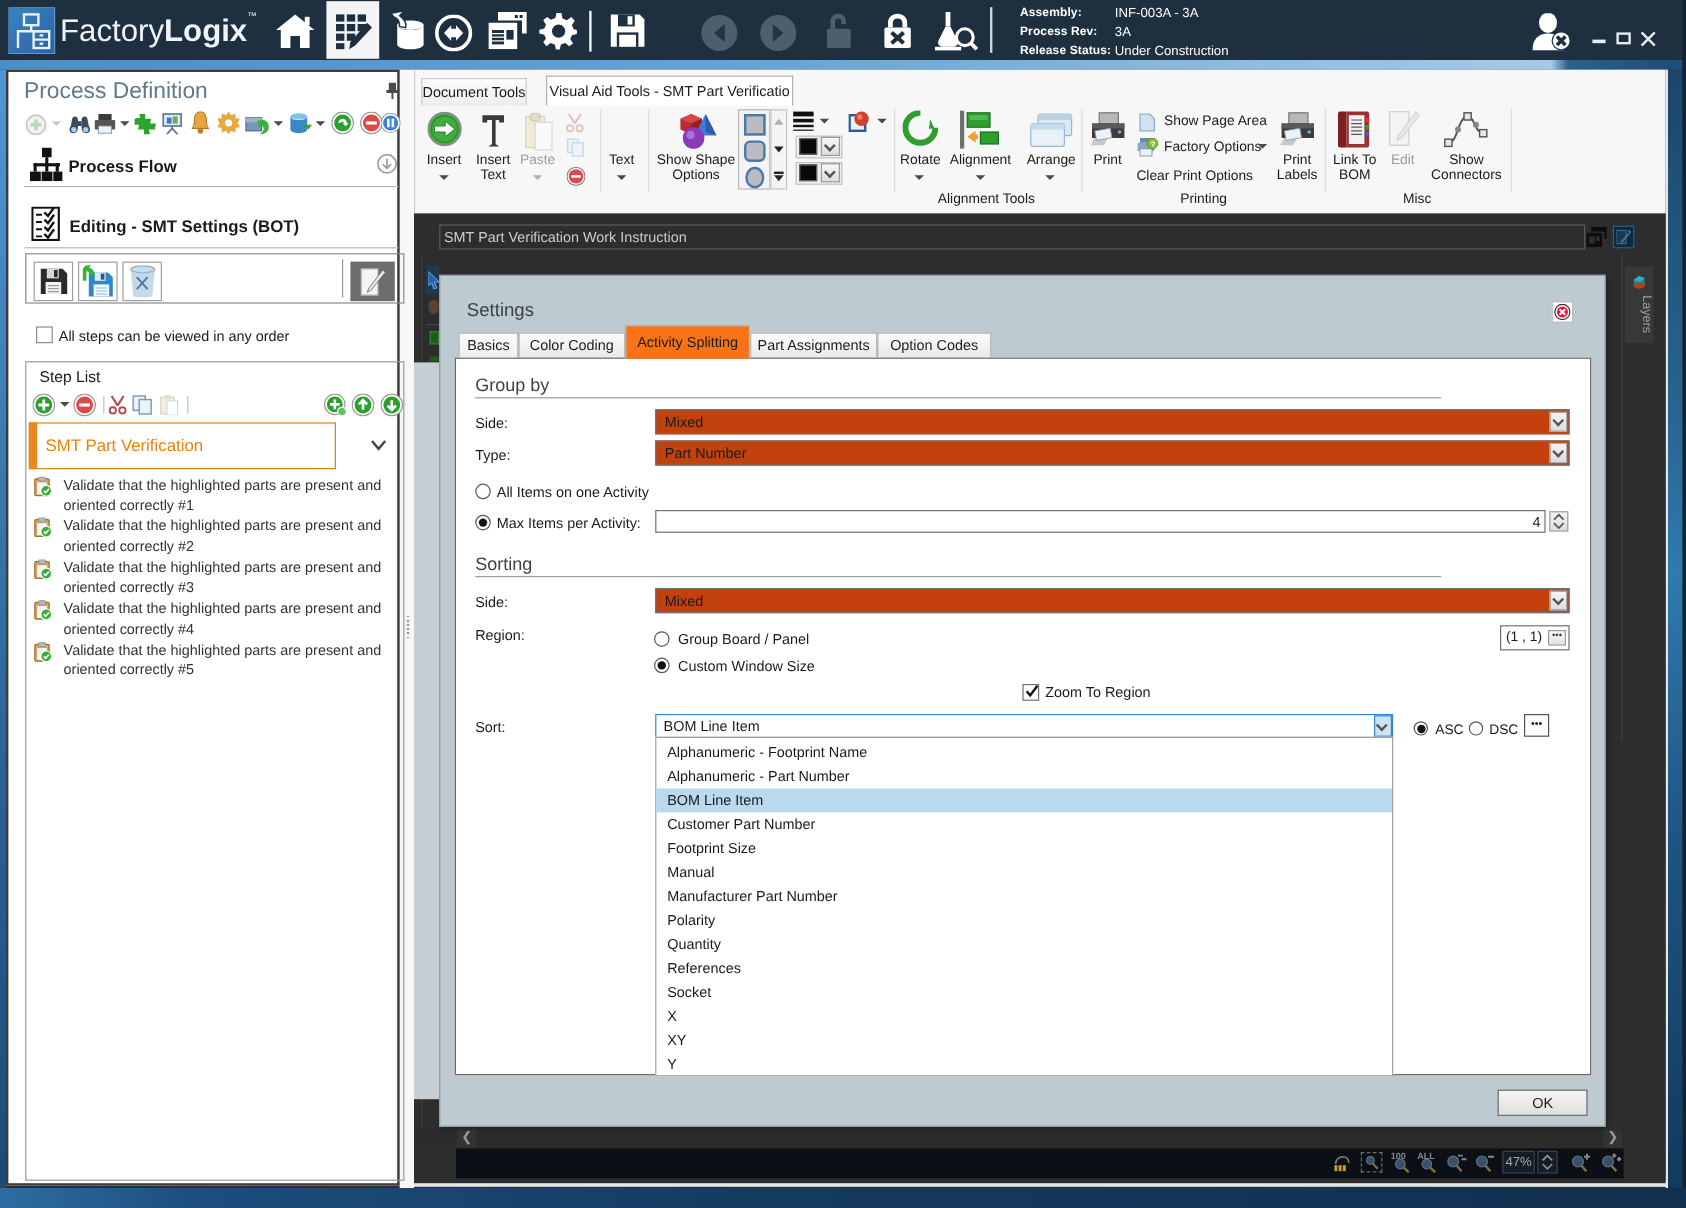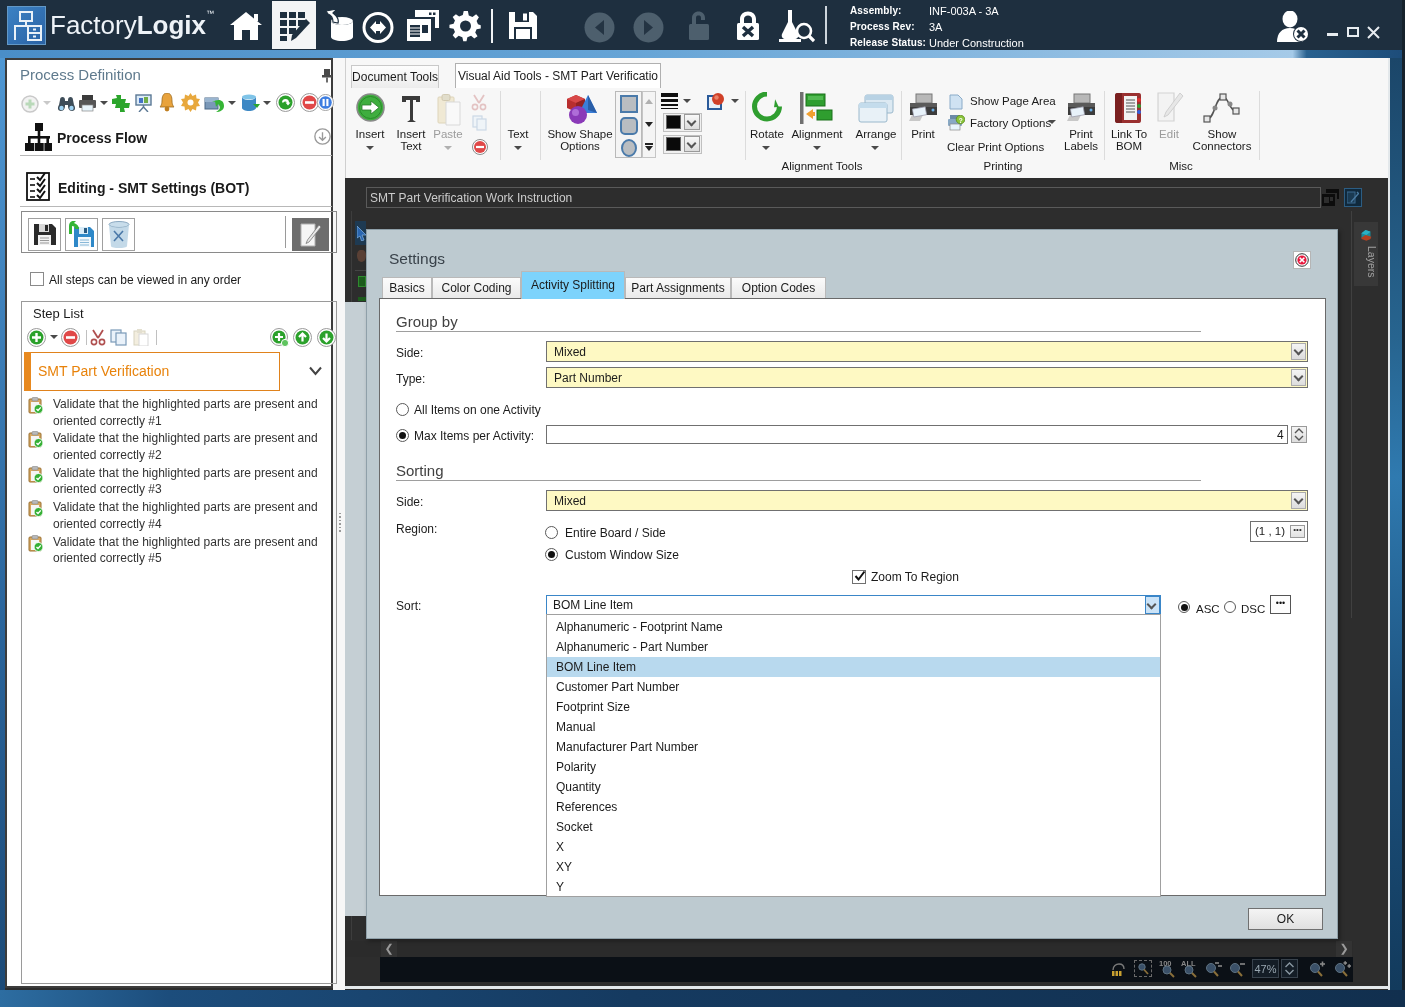--- a/index.html
+++ b/index.html
@@ -32,21 +32,21 @@
 .gdiv { position:absolute; top:91px; width:1px; height:69px; background:#dcdcdc; }
 .glabel { position:absolute; top:104px; font-size:11.5px; color:#1b1b1b; text-align:center; white-space:nowrap; }
 
 #workspace { left:345px; top:178px; width:1043px; height:808px; background:#2d2d2d; }
 
 #dialog { left:366px; top:229px; width:972px; height:710px; background:#bdcad0; border:1px solid #8fa0a9; box-shadow:2px 2px 4px rgba(0,0,0,.35); }
 #dlg-white { left:379px; top:298px; width:947px; height:598px; background:#ffffff; border:1px solid #6a6a6a; }
 .dtab { position:absolute; font-size:12px; color:#1b1b1b; text-align:center; border:1px solid #b9b9b9; border-bottom:none; background:linear-gradient(#fbfbfb,#e9e9e9); }
 .dlabel { position:absolute; font-size:12px; color:#1b1b1b; white-space:nowrap; }
 .sect { position:absolute; font-size:15px; color:#414141; }
-.combo { position:absolute; background:#fef9c3; border:1px solid #707070; }
+.combo { position:absolute; background:#c2410c; border:1px solid #707070; }
 .combo .btn { position:absolute; right:1px; top:1px; bottom:1px; width:15px; background:linear-gradient(#f4f4f4,#dddddd); border:1px solid #acacac; }
 .chev { position:absolute; width:7px; height:7px; border-right:2px solid #555; border-bottom:2px solid #555; transform:rotate(45deg); }
 .radio { position:absolute; width:13px; height:13px; border:1px solid #595959; border-radius:50%; background:#fff; }
 .radio.sel::after { content:""; position:absolute; left:2px; top:2px; width:7px; height:7px; background:#111; border-radius:50%; }
 .ctext { position:absolute; font-size:12px; color:#1b1b1b; white-space:nowrap; }
 </style>
 </head>
 <body>
 
 <div class="abs" id="titlebar"></div>
@@ -186,21 +186,21 @@
 
   <div class="abs" style="left:1327px;top:33px;width:11px;height:3px;background:#e7ecf0;"></div>
   <div class="abs" style="left:1347px;top:27px;width:12px;height:10px;border:2px solid #e7ecf0;"></div>
   <svg class="abs" style="left:1367px;top:26px;" width="13" height="13" viewBox="0 0 13 13">
     <path d="M1 1 L12 12 M12 1 L1 12" stroke="#e7ecf0" stroke-width="2"></path>
   </svg>
 </div>
 
 <div class="abs" id="leftpanel"></div>
 <div id="lp-content">
-  <div class="abs" style="left:20px;top:66px;font-size:15px;color:#5f7a8d;">Process Definition</div>
+  <div class="abs" style="left:20px;top:66px;font-size:19px;color:#5f7a8d;">Process Definition</div>
 
   <svg class="abs" style="left:320px;top:68px;" width="14" height="15" viewBox="0 0 14 15">
     <g fill="#4a4a4a">
         <rect x="4" y="1" width="6" height="6"></rect>
         <rect x="2" y="7" width="10" height="2.5"></rect>
         <rect x="6.2" y="9.5" width="1.6" height="5"></rect>
       </g>
   </svg>
 
   <svg class="abs" style="left:21px;top:95px;" width="18" height="18" viewBox="0 0 18 18">
@@ -769,21 +769,21 @@
 
   <div class="abs" style="left:1293px;top:251px;width:18px;height:18px;background:#fdfdfd;border:1px solid #b5b5b5;"></div>
   <svg class="abs" style="left:1295px;top:253px;" width="14" height="14" viewBox="0 0 14 14">
     <circle cx="7" cy="7" r="6.3" fill="none" stroke="#333" stroke-width="1"></circle>
     <circle cx="7" cy="7" r="4.6" fill="#e8173d"></circle>
     <path d="M4.7 4.7 L9.3 9.3 M9.3 4.7 L4.7 9.3" stroke="#fff" stroke-width="1.6"></path>
   </svg>
 
   <div class="abs dtab" style="left:382px;top:277px;width:50px;height:31px;line-height:21px;">Basics</div>
   <div class="abs dtab" style="left:432px;top:277px;width:89px;height:21px;line-height:21px;">Color Coding</div>
-  <div class="abs dtab" style="left:521px;top:271px;width:104px;height:28px;line-height:27px;background:#7dd3fc;z-index:3;">Activity Splitting</div>
+  <div class="abs dtab" style="left:521px;top:271px;width:104px;height:28px;line-height:27px;background:#f97316;z-index:3;">Activity Splitting</div>
   <div class="abs dtab" style="left:625px;top:277px;width:106px;height:21px;line-height:21px;">Part Assignments</div>
   <div class="abs dtab" style="left:731px;top:277px;width:95px;height:21px;line-height:21px;">Option Codes</div>
 
   <div class="abs" id="dlg-white"></div>
 
   <div class="sect" style="left:396px;top:313px;">Group by</div>
   <div class="abs" style="left:396px;top:331px;width:805px;height:1px;background:#9e9e9e;"></div>
   <div class="dlabel" style="left:396px;top:346px;">Side:</div>
   <div class="combo" style="left:546px;top:341px;width:762px;height:21px;">
     <div class="ctext" style="left:7px;top:3px;">Mixed</div>
@@ -810,21 +810,21 @@
   <div class="sect" style="left:396px;top:462px;">Sorting</div>
   <div class="abs" style="left:396px;top:480px;width:805px;height:1px;background:#9e9e9e;"></div>
   <div class="dlabel" style="left:396px;top:495px;">Side:</div>
   <div class="combo" style="left:546px;top:490px;width:762px;height:21px;">
     <div class="ctext" style="left:7px;top:3px;">Mixed</div>
     <div class="btn"></div>
       <div class="chev" style="right:5px;top:5px;"></div>
   </div>
   <div class="dlabel" style="left:396px;top:522px;">Region:</div>
   <div class="radio" style="left:545px;top:526px;"></div>
-  <div class="dlabel" style="left:565px;top:526px;">Entire Board / Side</div>
+  <div class="dlabel" style="left:565px;top:526px;">Group Board / Panel</div>
   <div class="abs" style="left:1250px;top:521px;width:58px;height:21px;background:#fff;border:1px solid #707070;"></div>
   <div class="dlabel" style="left:1255px;top:525px;font-size:11.5px;">(1 , 1)</div>
   <div class="abs" style="left:1290px;top:525px;width:15px;height:13px;background:linear-gradient(#f6f6f6,#e2e2e2);border:1px solid #9a9a9a;color:#333;font-size:8px;line-height:8px;text-align:center;">•••</div>
   <div class="radio sel" style="left:545px;top:548px;"></div>
   <div class="dlabel" style="left:565px;top:548px;">Custom Window Size</div>
 
   <div class="abs" style="left:852px;top:570px;width:14px;height:14px;background:#fff;border:1px solid #707070;"></div>
   <svg class="abs" style="left:853px;top:569px;" width="14" height="14" viewBox="0 0 14 14">
     <path d="M2.5 7 L5.5 10.5 L11.5 2.5" fill="none" stroke="#111" stroke-width="2"></path>
   </svg>

